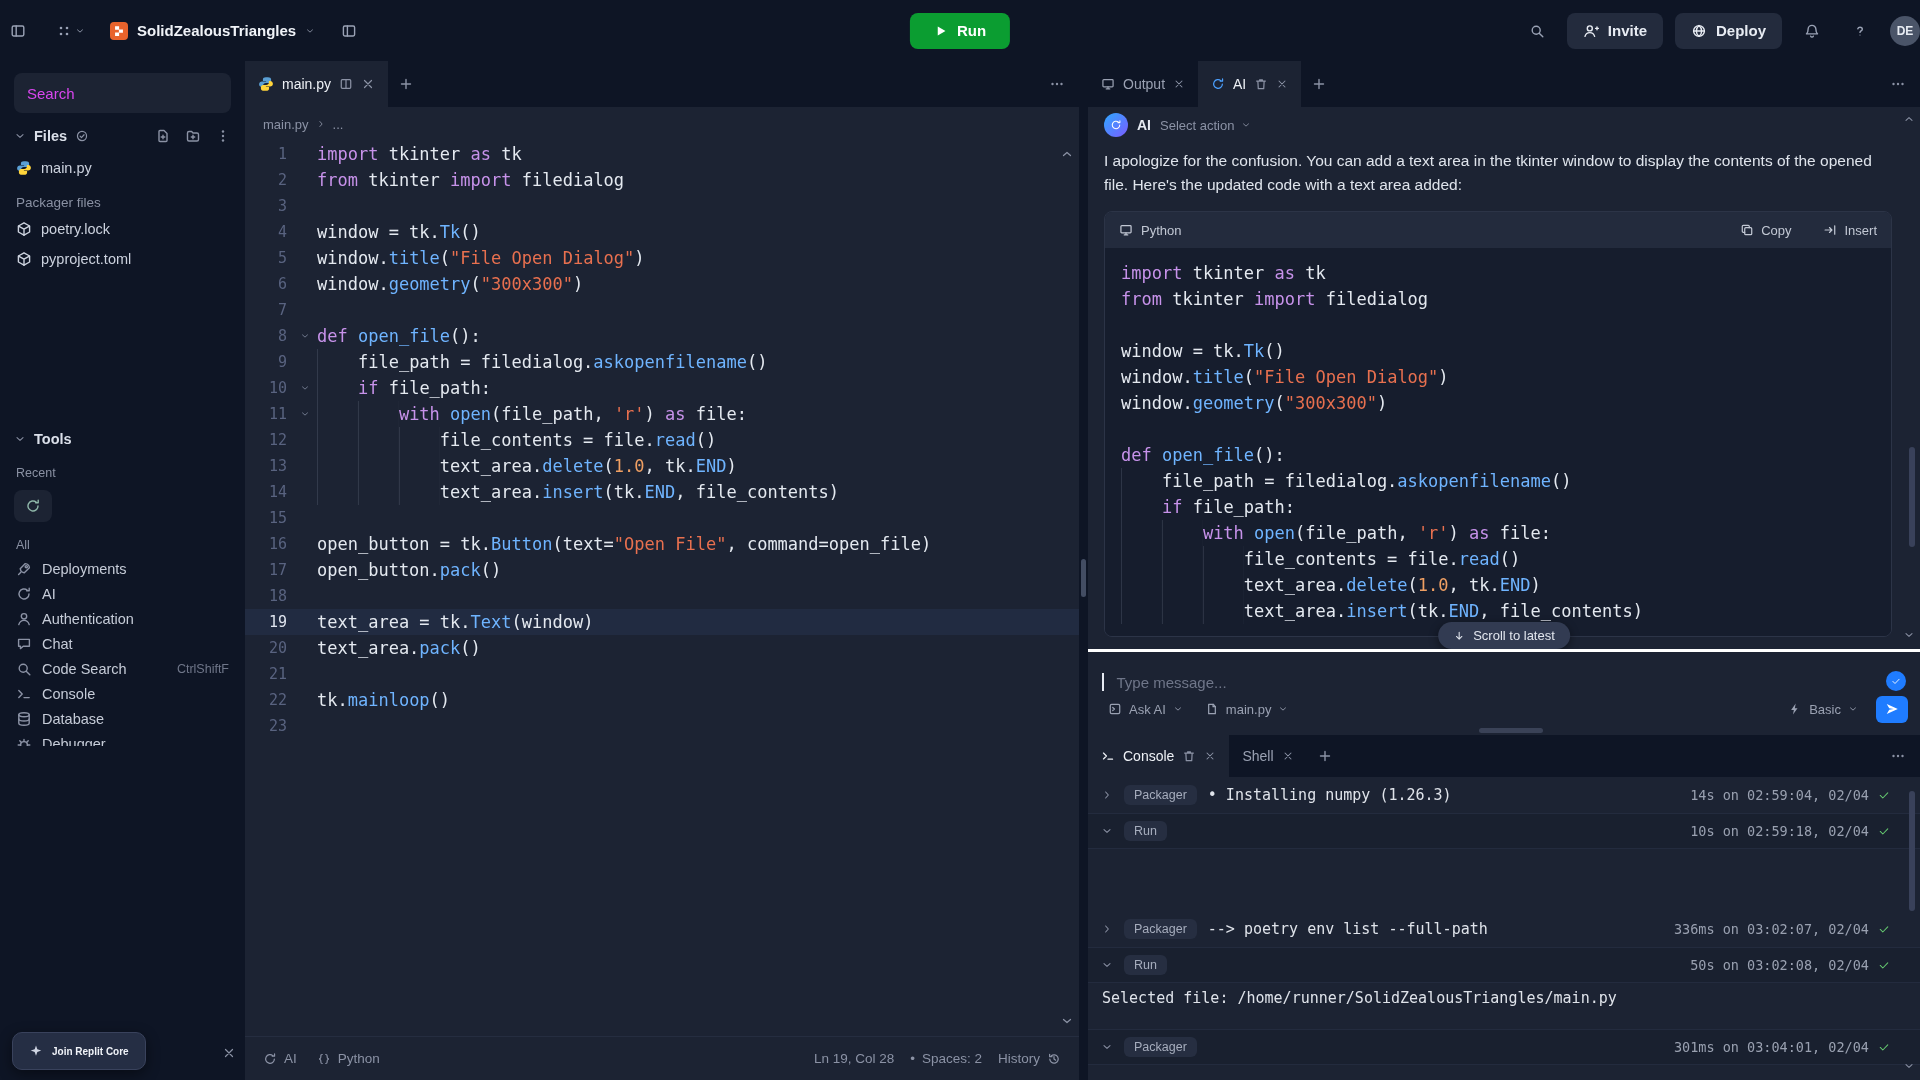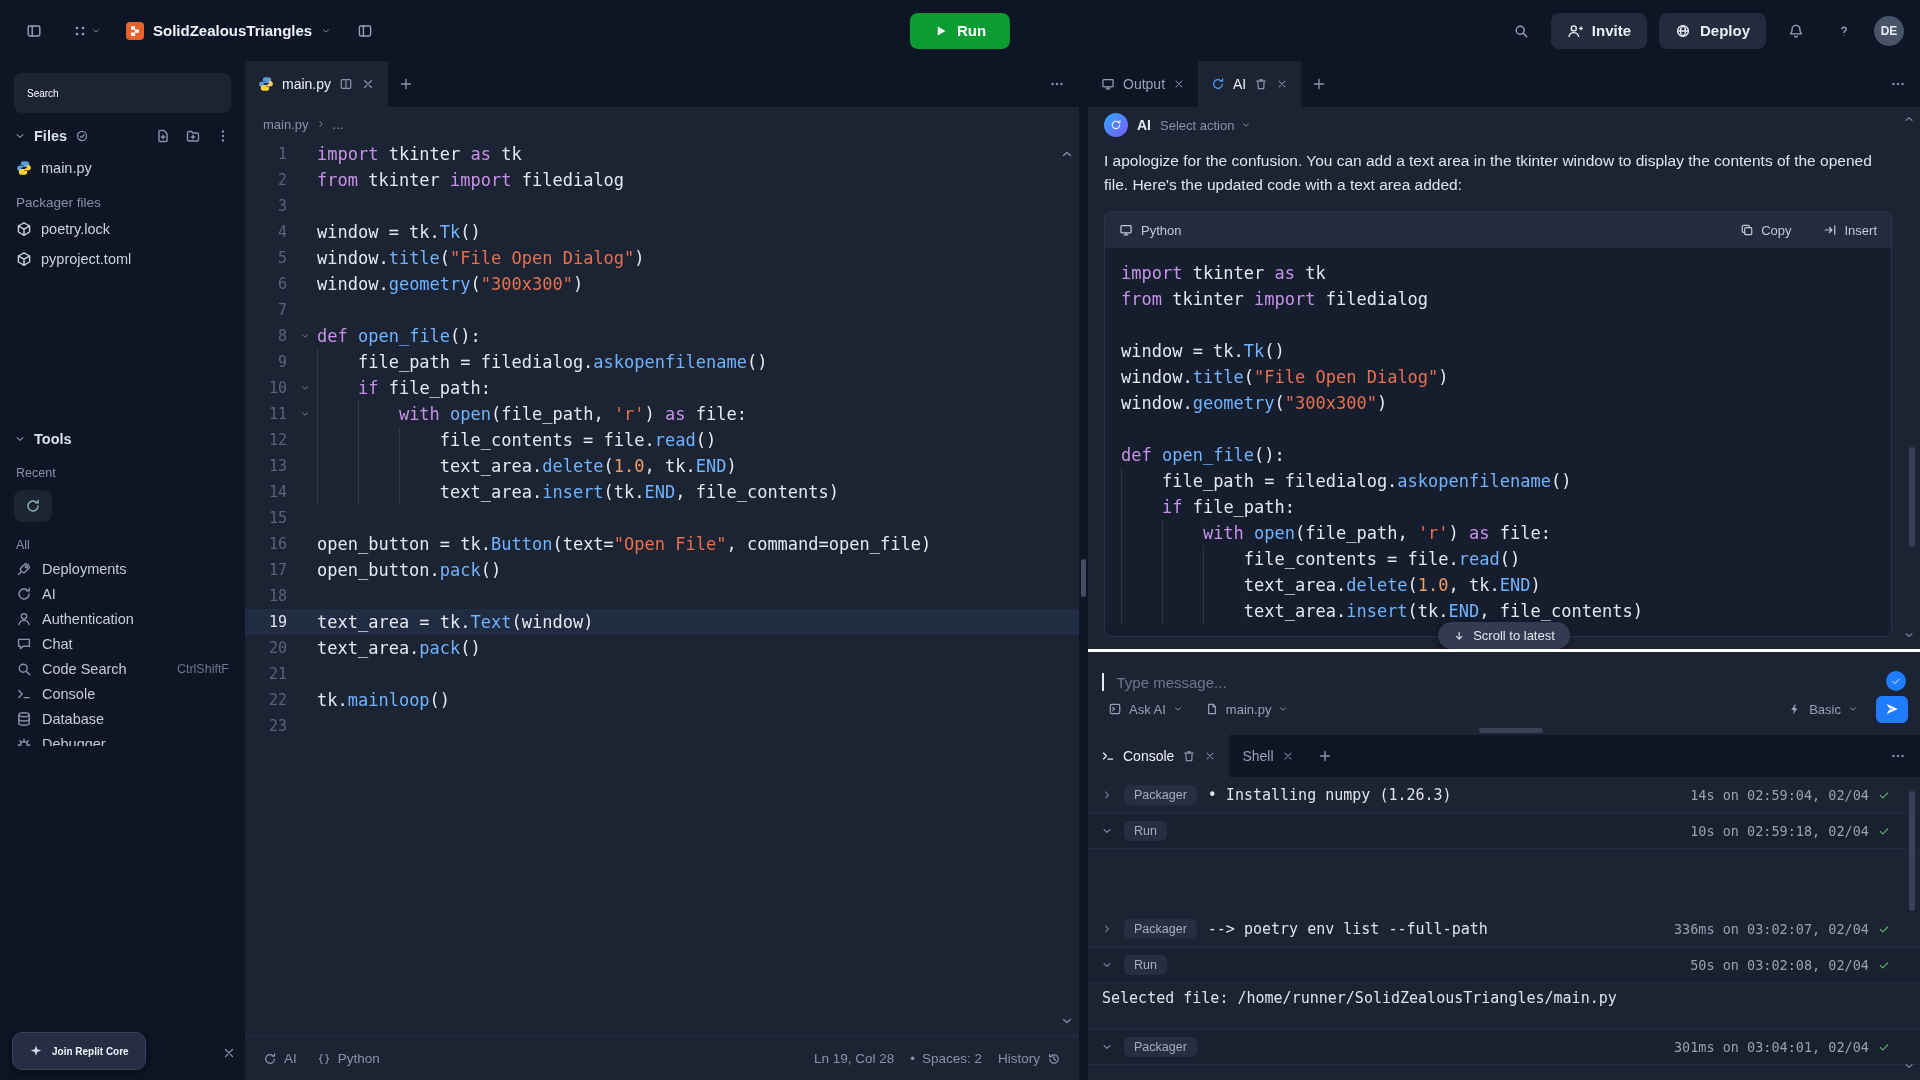--- a/index.html
+++ b/index.html
@@ -7,35 +7,35 @@
     font-family:"Liberation Sans","DejaVu Sans",sans-serif;color:#e4e9f0;}
   button{background:none;border:none;color:inherit;font:inherit;cursor:pointer;padding:0}
   .ic10,.ic12,.ic14,.ic16{display:inline-flex;flex:none}
   .ic10{width:10px;height:10px}.ic12{width:12px;height:12px}.ic14{width:14px;height:14px}.ic16{width:16px;height:16px}
   .ic10 svg,.ic12 svg,.ic14 svg,.ic16 svg{width:100%;height:100%}
   .dim{color:#8b92a5}
 
   .app{display:flex;flex-direction:column;width:1920px;height:1080px}
 
   
-  .topbar{height:61px;flex:none;display:flex;align-items:center;padding:0 16px;gap:10px;position:relative;color:#c6ccd8}
+  .topbar{height:61px;flex:none;display:flex;align-items:center;padding:0 0;gap:10px;position:relative;color:#c6ccd8}
   .tb-icon-btn{width:36px;height:36px;border-radius:8px;display:flex;align-items:center;justify-content:center;gap:3px;color:#9aa2b5}
   .project-btn{display:flex;align-items:center;gap:9px;color:#f0f3f8;font-size:15px;font-weight:600;padding:0 6px;height:36px;border-radius:8px}
   .repl-ic{width:18px;height:18px;display:inline-flex}.repl-ic svg{width:100%;height:100%}
   .run-btn{position:absolute;left:50%;transform:translateX(-50%);height:36px;padding:0 24px;border-radius:8px;
     background:var(--green,#0b9d31);color:#fff;font-weight:700;font-size:15px;display:flex;align-items:center;gap:9px}
   .tb-right{margin-left:auto;display:flex;align-items:center;gap:12px}
   .tb-btn{height:36px;padding:0 16px;border-radius:8px;background:#232b3d;color:#e8ecf3;font-size:15px;font-weight:600;display:flex;align-items:center;gap:9px}
   .avatar{width:30px;height:30px;border-radius:50%;background:#4a5468;color:#e8ecf3;font-size:12px;font-weight:700;display:flex;align-items:center;justify-content:center}
 
   .content{flex:1;display:flex;min-height:0}
 
   
   .sidebar{width:245px;flex:none;position:relative;overflow:hidden;display:flex;flex-direction:column}
-  .search-box{margin:12px 14px 6px;height:40px;background:#1c2333;border-radius:8px;display:flex;align-items:center;padding:0 13px;color:#ffffff;font-size:10px;flex:none}
+  .search-box{margin:12px 14px 6px;height:40px;background:#1c2333;border-radius:8px;display:flex;align-items:center;padding:0 13px;color:#d946ef;font-size:15px;flex:none}
   .section-row{display:flex;align-items:center;gap:8px;padding:0 14px;height:34px;color:#dbe0ea;font-size:14.5px;font-weight:600;flex:none}
   .files-actions{margin-left:auto;display:flex;gap:14px;color:#8b92a5;align-items:center}
   .file-row{display:flex;align-items:center;gap:9px;height:30px;padding:0 16px;color:#ccd2de;font-size:14.5px}
   .side-label{padding:12px 16px 4px;color:#8a91a3;font-size:13.5px;flex:none}
   .side-label.sm{font-size:12.5px;padding-top:10px}
   .tools-section{margin-top:148px}
   .recent-ai{margin:6px 14px;width:38px;height:32px;border-radius:8px;background:#1c2333;display:flex;align-items:center;justify-content:center;color:#8fb7a9}
   .tools-list{height:190px;overflow:hidden}
   .tool-row{display:flex;align-items:center;gap:10px;height:25px;padding:0 16px;color:#c6ccd8;font-size:14.5px}
   .tool-row .shortcut{margin-left:auto;color:#6f7689;font-size:12.5px}

